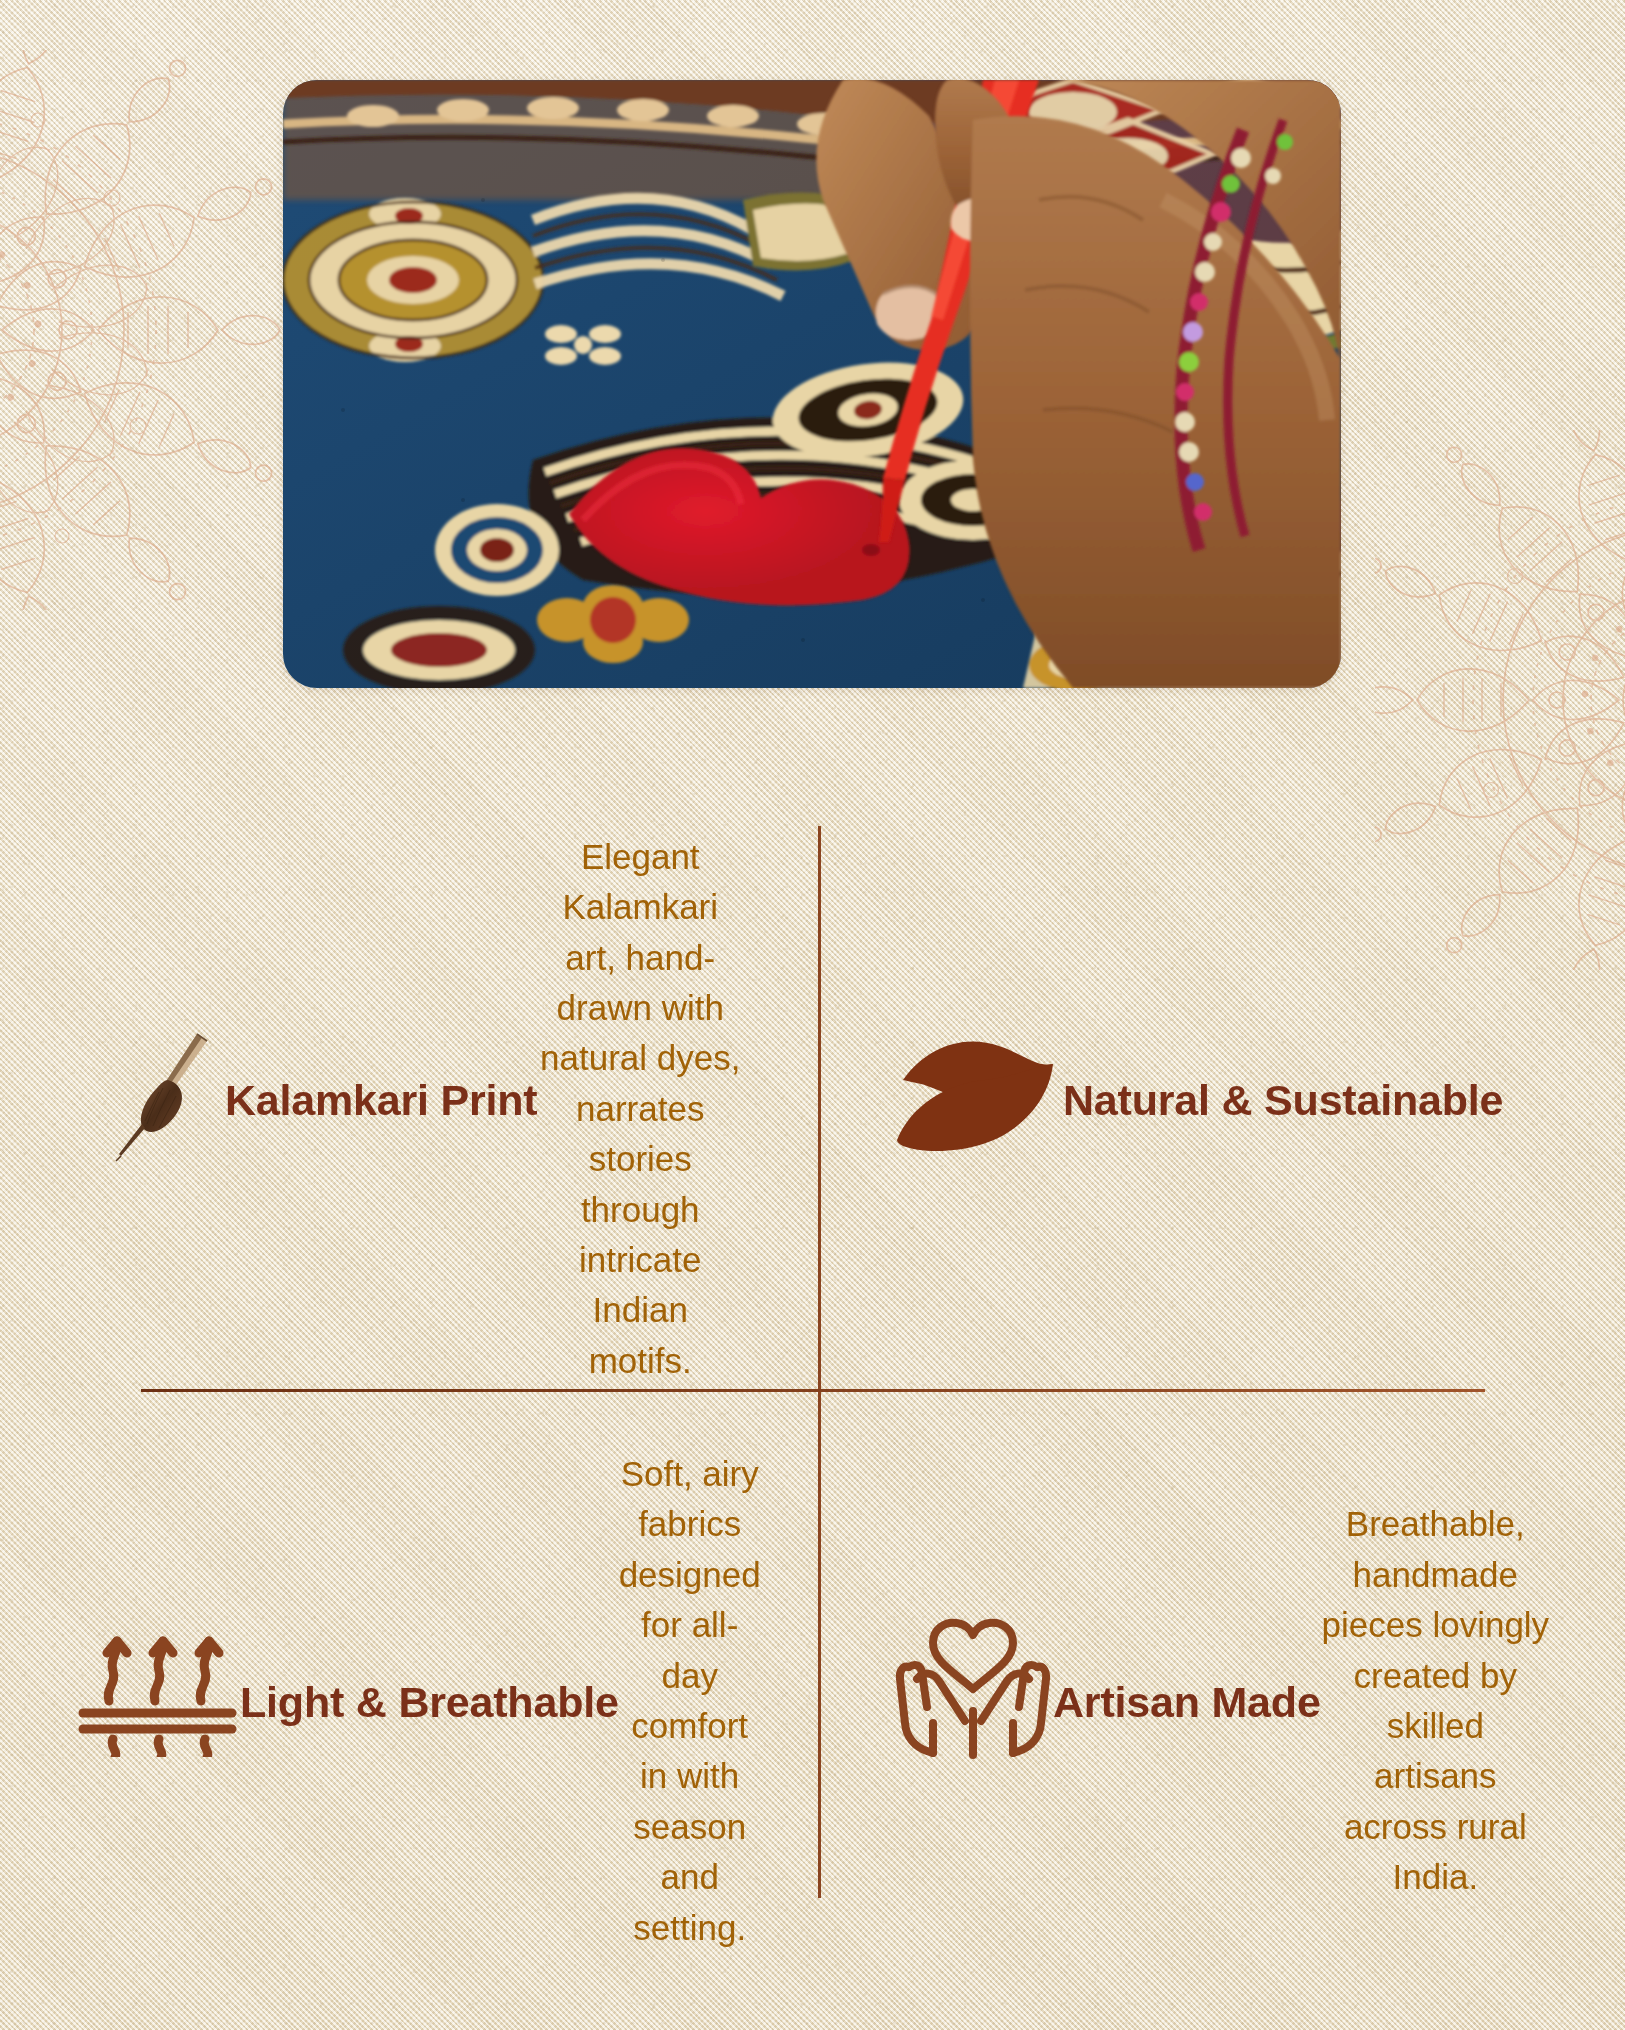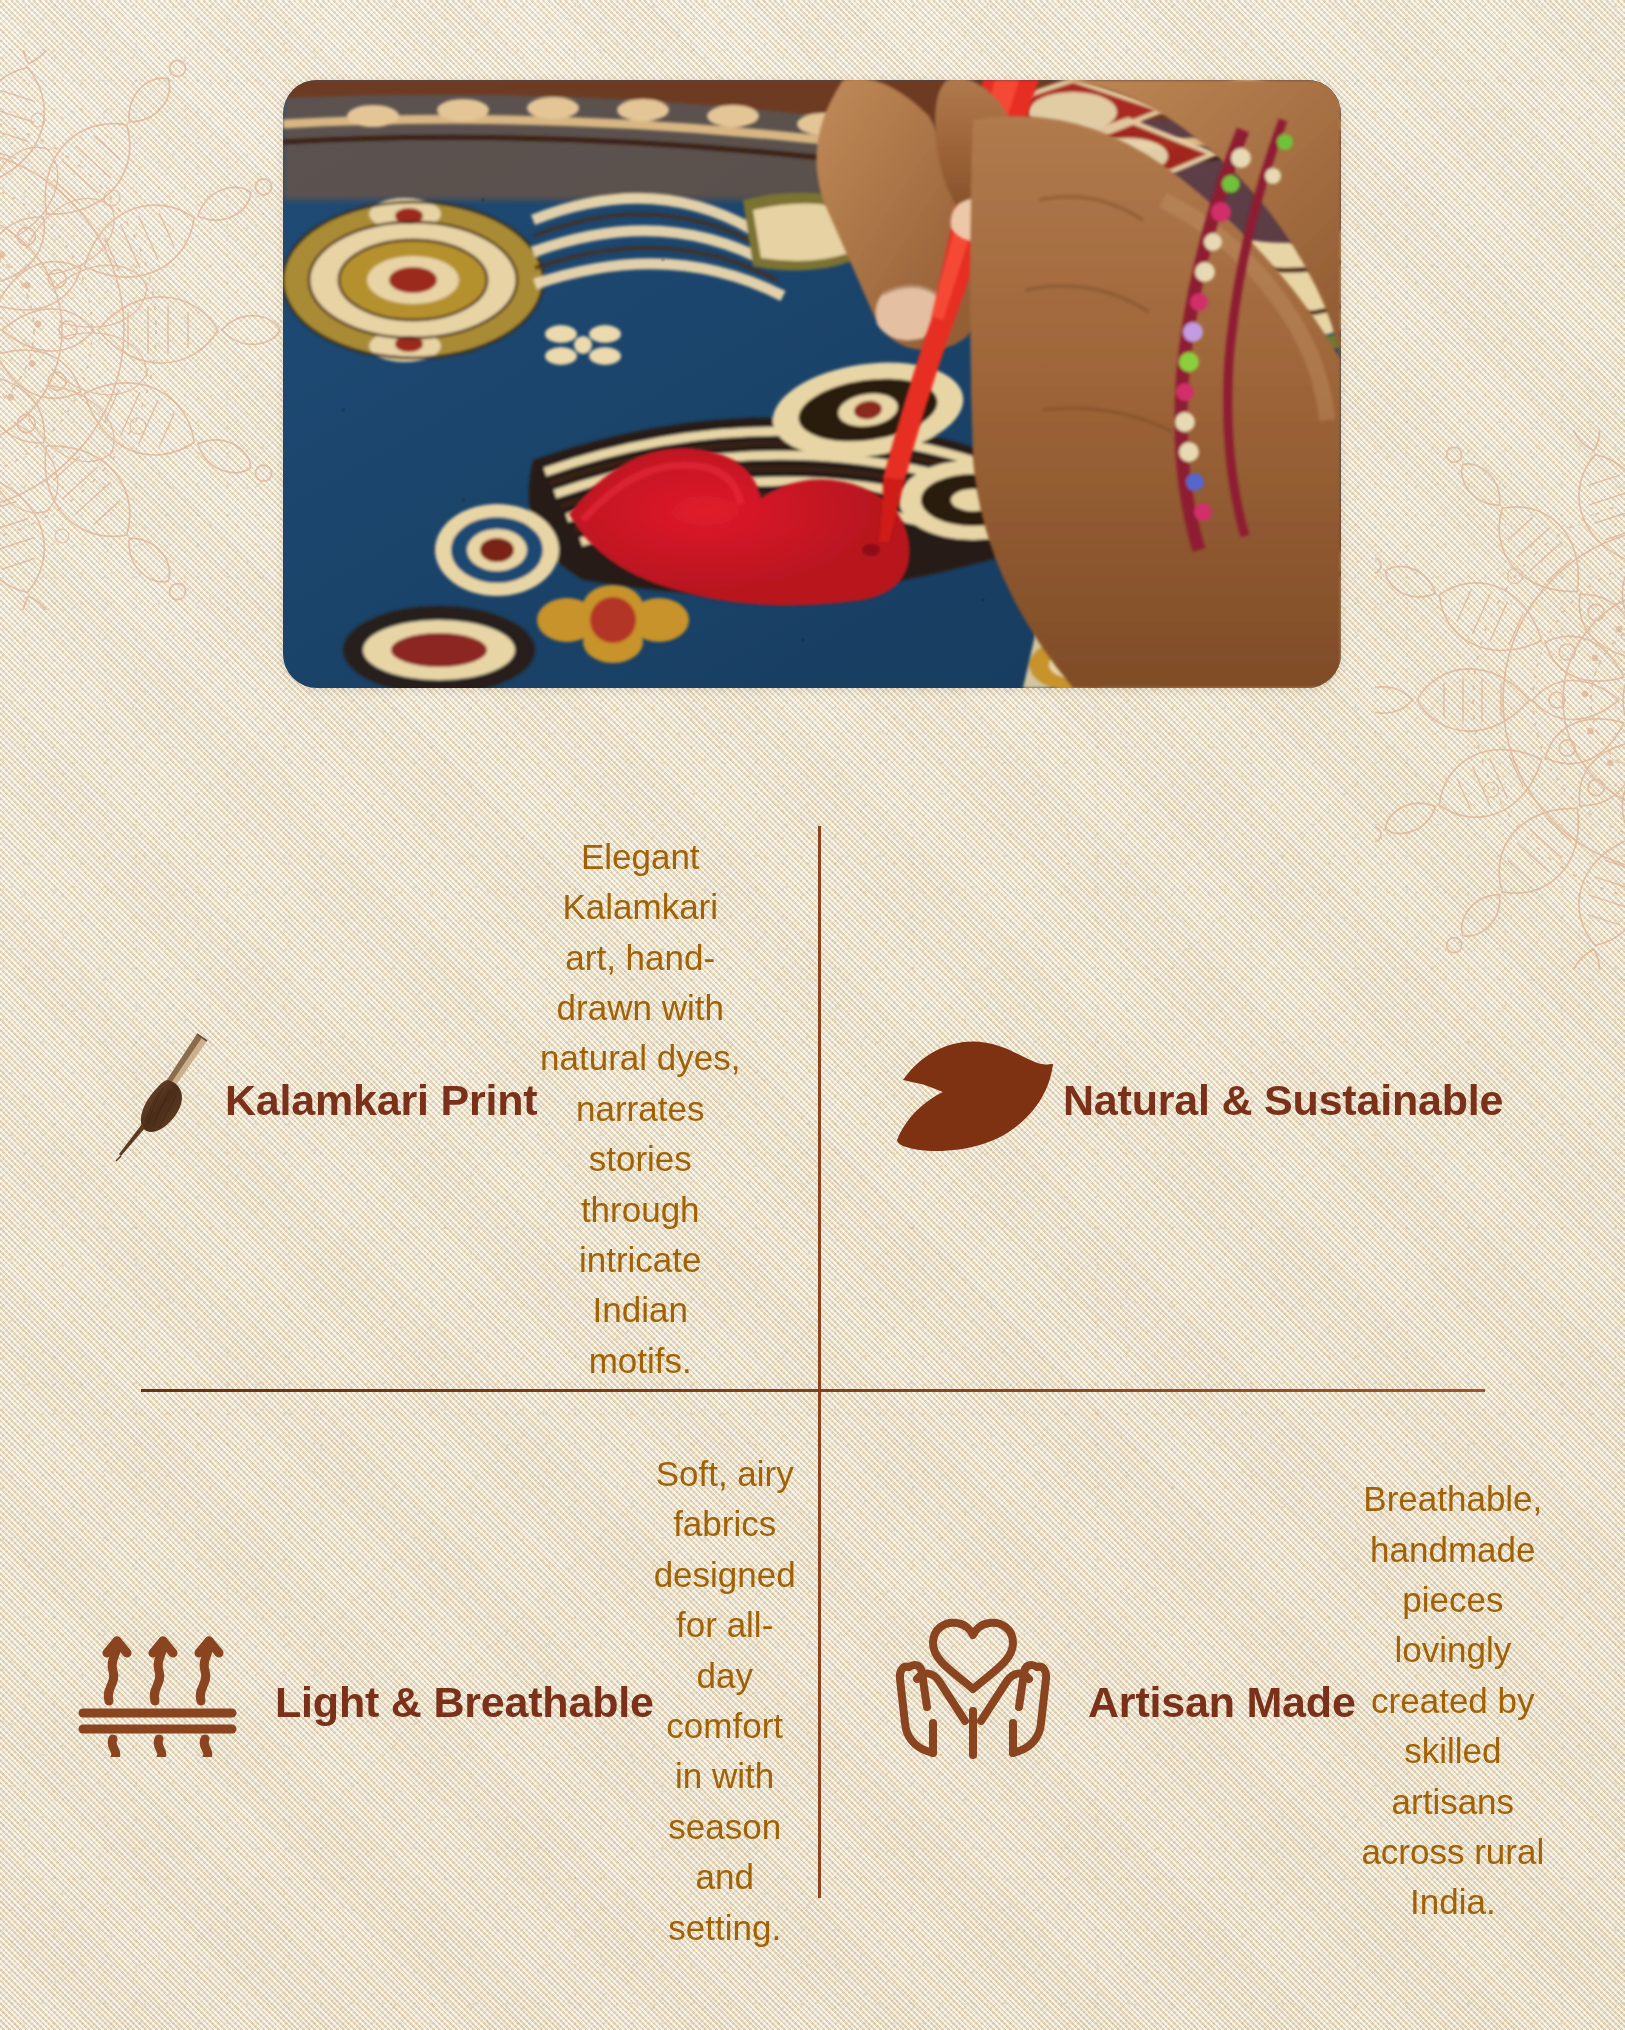--- a/index.html
+++ b/index.html
@@ -72,21 +72,21 @@
   .cell.r2 { padding-top:60px; }
   .icon-box {
     height:170px; display:flex; align-items:center; justify-content:center;
   }
   .cell.r2 .icon-box { height:160px; }
   .feat-title {
     font-size:43px; font-weight:700; color:#7b3019;
     letter-spacing:-.2px; margin-top:14px; text-align:center;
     white-space:nowrap;
   }
-  .cell.r2 .feat-title { margin-top:30px;margin-left:35px; }
+  .cell.r2 .feat-title { margin-top:30px; }
   .feat-desc {
     font-size:35px; line-height:1.44; color:#a16207;
     text-align:center; margin-top:32px; max-width:520px;
   }
   .cell.r2 .feat-desc { margin-top:28px; }
 </style>
 </head>
 <body>
 
 <div id="canvas"></div>

